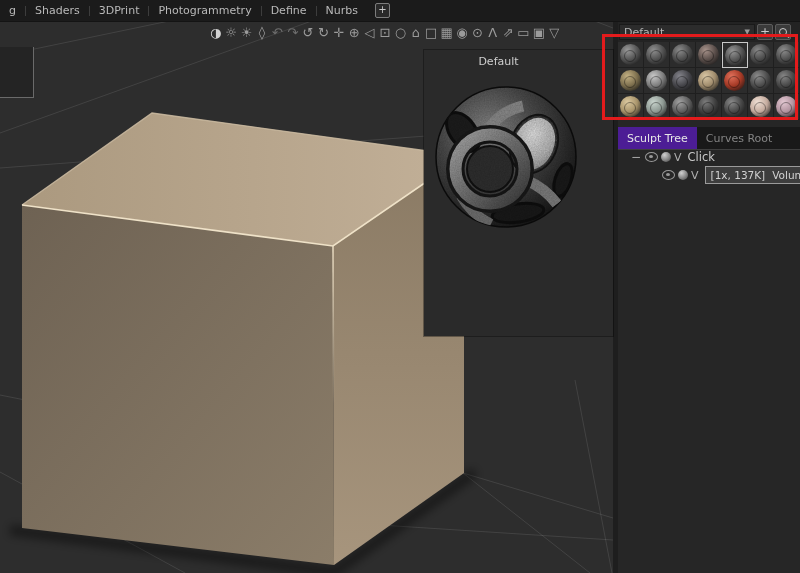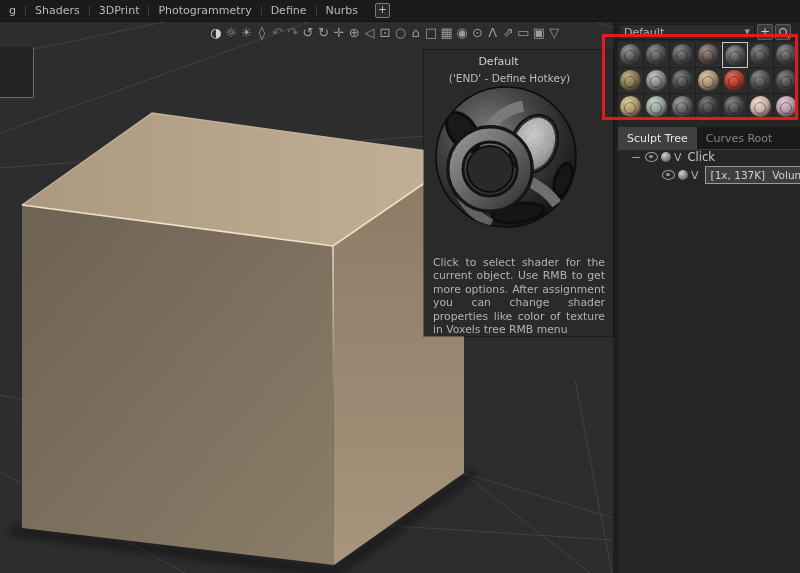--- a/index.html
+++ b/index.html
@@ -21,21 +21,21 @@
   #gutter{position:absolute;left:613px;top:0;width:5px;height:573px;background:#1e1e1e;}
   
   #vp-toolbar{position:absolute;left:208px;top:23px;height:20px;display:flex;align-items:center;z-index:5;}
   .tb-icon{color:#9b9b9b;font-size:13px;width:15.4px;text-align:center;line-height:20px;cursor:default;}
   .tb-icon.bright{color:#d2d2d2;}
   .tb-icon.dim{color:#6e6e6e;}
   
   #panel{position:absolute;left:618px;top:0;width:182px;height:573px;background:#262626;}
   .tabbar{position:absolute;left:0;width:182px;height:22px;background:#191919;display:flex;align-items:stretch;}
   .tab{font-size:11px;color:#848484;display:flex;align-items:center;padding:0 9px;cursor:default;white-space:nowrap;}
-  .tab.active{background:#404040;color:#e6e6e6;}
+  .tab.active{background:#4c1d95;color:#e6e6e6;}
   .tab-overflow{margin-left:auto;color:#9a9a9a;font-size:11px;letter-spacing:1px;align-self:center;padding-right:5px;}
   #shader-toolbar{position:absolute;left:0;top:22px;width:182px;height:20px;background:#232323;
                   display:flex;align-items:center;}
   #preset-select{width:136px;height:16px;margin-left:1px;background:#2c2c2c;border:1px solid #1a1a1a;
                  display:flex;align-items:center;font-size:11px;color:#b5b5b5;padding:0 4px;box-sizing:border-box;}
   #preset-caret{margin-left:auto;font-size:7px;color:#999;}
   .sq-btn{width:16px;height:16px;margin-left:2px;background:#3a3a3a;border:1px solid #5c5c5c;border-radius:2px;
           color:#cccccc;font-size:12px;line-height:14px;text-align:center;box-sizing:border-box;position:relative;}
   .mag::before{content:'';position:absolute;left:3px;top:3px;width:6px;height:6px;border:1.5px solid #c9c9c9;border-radius:50%;}
   .mag::after{content:'';position:absolute;left:10px;top:10px;width:4px;height:1.5px;background:#c9c9c9;transform:rotate(45deg);}
@@ -276,21 +276,20 @@
           <span>Volume5</span>
         </span>
       </div>
     </div>
   </div>
 
   <div id="annotation"></div>
 
   <div id="tooltip">
     <div id="tt-title">Default</div>
-    <div id="tt-hotkey">('END' - Define Hotkey)</div>
     <svg id="tt-sphere" width="146" height="146" viewBox="0 0 146 146">
       <defs>
         <radialGradient id="sb" cx="38%" cy="32%" r="78%">
           <stop offset="0" stop-color="#8a8a8a"></stop>
             <stop offset="0.45" stop-color="#4a4a4a"></stop>
           <stop offset="0.8" stop-color="#242424"></stop>
             <stop offset="1" stop-color="#101010"></stop>
         </radialGradient>
         <radialGradient id="blobG" cx="40%" cy="35%" r="80%">
           <stop offset="0" stop-color="#e0e0e0"></stop>
@@ -325,16 +324,15 @@
         <path d="M28,112 Q38,130 58,140" stroke="#6f6f6f" stroke-width="10" fill="none"></path>
         <ellipse cx="101" cy="60" rx="22" ry="29" transform="rotate(22 101 60)" fill="url(#blobG)" stroke="#141414" stroke-width="4"></ellipse>
         <ellipse cx="101" cy="60" rx="22" ry="29" transform="rotate(22 101 60)" fill="#ffffff" filter="url(#grainL)" opacity="0.55"></ellipse>
         <circle cx="57" cy="85" r="42" fill="none" stroke="#191919" stroke-width="4"></circle>
         <circle cx="57" cy="85" r="34" fill="none" stroke="url(#ringG)" stroke-width="13"></circle>
         <circle cx="57" cy="85" r="27" fill="none" stroke="#161616" stroke-width="3"></circle>
         <circle cx="57" cy="85" r="23" fill="#2f2f2f" stroke="#111111" stroke-width="2"></circle>
         <circle cx="73" cy="73" r="70" fill="#ffffff" filter="url(#grainD)" opacity="0.5"></circle>
       </g>
     </svg>
-    <div id="tt-desc">Click to select shader for the current object. Use RMB to get more options. After assignment you can change shader properties like color of texture in Voxels tree RMB menu</div>
   </div>
 
 </div>
 
 </body></html>

